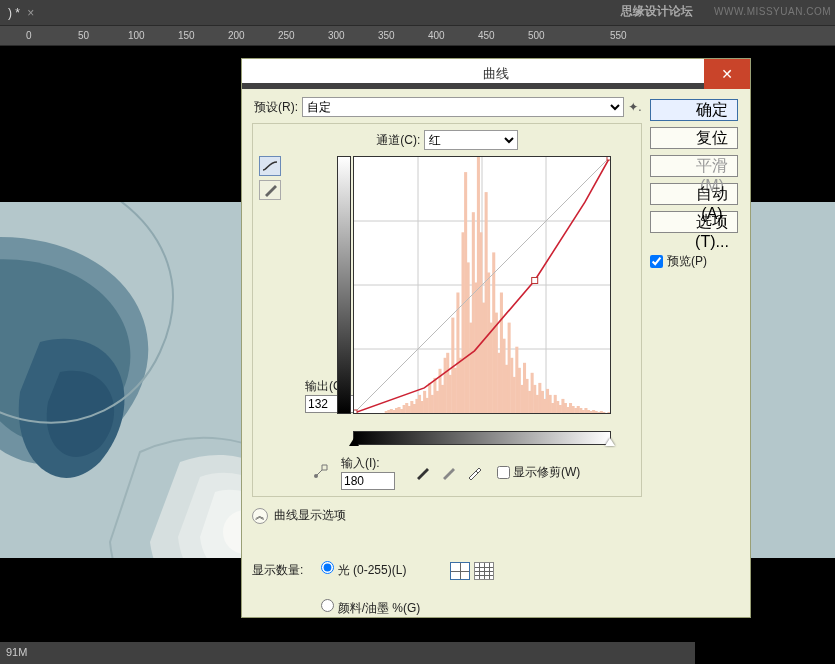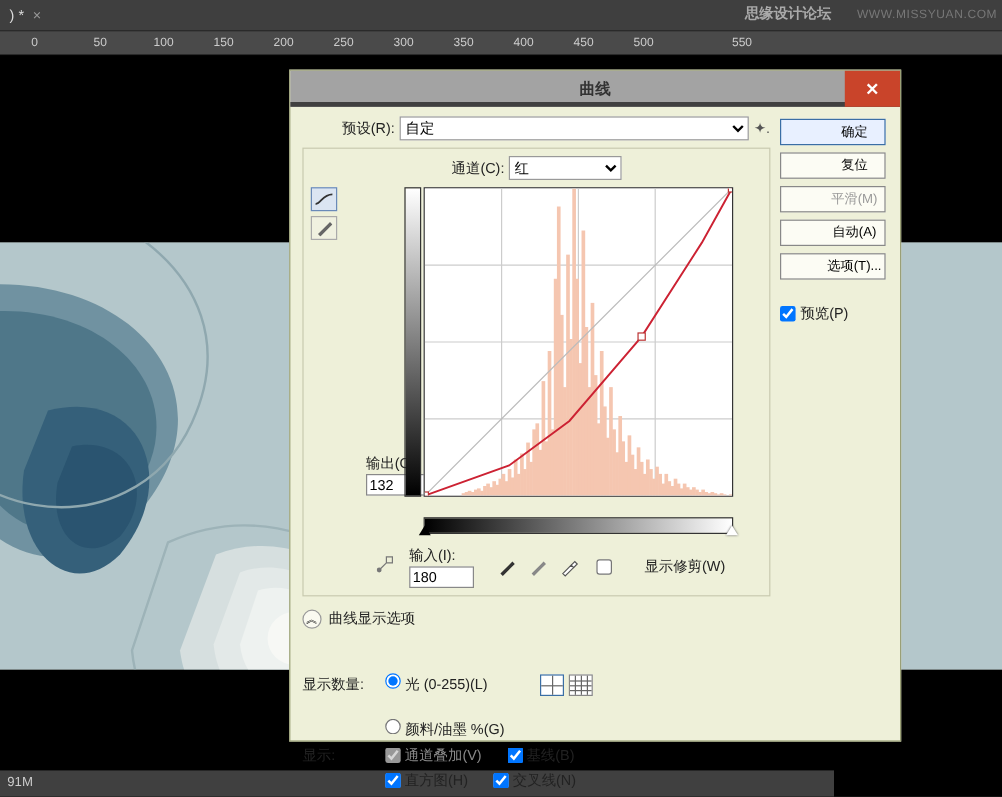--- a/index.html
+++ b/index.html
@@ -17,33 +17,33 @@
   .ruler-h .tick { position:absolute; top:4px; font-size:10px; color:#ccc; }
 
   .canvas-area { position:absolute; top:46px; left:0; width:835px; height:596px; background:#000; }
   .img-strip { position: absolute; top:156px; left:0; width:835px; height:356px; background: #becdd0; overflow:hidden; }
 
   .img-strip svg { width:835px; height:356px; display:block; }
 
   .status-bar { position:absolute; bottom:0; left:0; width:695px; height:22px; background:#404040; color:#ccc; font-size:11px; padding:4px 6px; }
 
   .dialog { position: absolute; top: 58px; left: 241px; width: 510px; height: 560px; background: #eef0d9; border: 1px solid #9aa076; }
-  .dlg-title { height: 30px; background: #a3a3a3; border-bottom:4px solid #404040; text-align:center; line-height:30px; font-size:13px; color:#333; position:relative;font-weight:bold; }
+  .dlg-title { height: 30px; background: #ffffff; border-bottom:6px solid #404040; text-align:center; line-height:30px; font-size:13px; color:#333; position:relative; }
   .dlg-close { position:absolute; right:0; top:0; width:46px; height:30px; background:#c9442a; color:#fff; text-align:center; line-height:30px; font-size:14px; font-family:Arial; }
   .dlg-body { padding: 8px 10px 8px 10px; font-size:12px; color:#222; }
 
   .row { display:flex; align-items:center; margin-bottom:6px; }
-  .lbl { min-width:50px; text-align:right; padding-right:4px;margin-left:31px; }
+  .lbl { min-width:50px; text-align:right; padding-right:4px; }
 
   select { background:#fff; border:1px solid #999; font-size:12px; height:20px; }
   .preset-select { flex:1; margin-right:4px; }
   .gear-icon { width:14px; text-align:center; color:#555; }
 
   .right-btns { position:absolute; right:10px; top:40px; width:90px; }
-  .btn { display:block; width:88px; height:22px; background:#fcfcf4; border:1px solid #888; font-size:11px; margin-bottom:6px; line-height:20px; text-align:center; cursor:pointer;padding-left:36px; }
+  .btn { display:block; width:88px; height:22px; background:#fcfcf4; border:1px solid #888; font-size:16px; margin-bottom:6px; line-height:20px; text-align:center; cursor:pointer;padding-left:36px; }
   .btn.primary { border:1px solid #3a6ea5; background:#e8f0ff; }
   .btn.disabled { color:#999; }
   .preview-row { display:flex; align-items:center; font-size:12px; margin-top:20px; }
   .preview-row input { margin-right:4px; }
 
   .main-left { width:390px; }
 
   .group-frame { border:1px solid #c8caaf; padding:6px 6px 6px 6px; margin-top:2px; position:relative; }
 
   .channel-row { text-align:center; margin-bottom:6px; }
@@ -67,21 +67,21 @@
   
   .out-row { display:flex; align-items:center; margin-top:4px; }
   .out-col { width:64px; font-size:12px; }
   .num-input { width:54px; height:18px; border:1px solid #888; background:#fff; font-size:12px; padding:0 2px; }
 
   .in-row { display:flex; align-items:center; margin-top:4px; }
   .in-row .hand { width:36px; text-align:center; color:#777; font-size:16px; }
   .in-row .in-col { width:64px; }
   .in-row .eyedrops { display:flex; gap:8px; margin-left:8px; }
   .eyed { width:18px; height:18px; display:flex; align-items:center; justify-content:center; }
-  .clip-row { display:flex; align-items:center; margin-left:14px;gap:24px; }
+  .clip-row { display:flex; align-items:center; margin-left:14px; }
   .clip-row input { margin-right:3px; }
 
   .disclosure { display:flex; align-items:center; margin:10px 0 6px 0; }
   .disclosure .chev { width:16px;height:16px;border:1px solid #999;border-radius:50%;display:flex;align-items:center;justify-content:center;margin-right:6px;font-size:10px; background:#fafaf0;}
   
   .show-grid { margin:4px 0 4px 0; }
   .show-grid .label1 { display:inline-block; width:66px;margin-top:32px; }
   .show-grid label { margin-right:10px; }
   .gridicons { display:inline-flex; gap:4px; vertical-align:middle; margin-left:30px; }
   .gridicon { width:20px;height:18px;border:1px solid #888;background:#fff;display:inline-block;position:relative; }
@@ -402,40 +402,18 @@
               <span class="gl" style="top:4px;left:0;height:1px;width:100%"></span>
               <span class="gl" style="top:8px;left:0;height:1px;width:100%"></span>
               <span class="gl" style="top:12px;left:0;height:1px;width:100%"></span>
             </span>
           </span>
           <br>
           <span class="label1"></span>
           <label><input type="radio" name="amt" style=""> <span>颜料/油墨  %(G)</span></label>
         </div>
 
-        <div class="show-opts">
-          <span class="label1">显示:</span>
-          <span class="opts-col">
-            <label>
-                <input type="checkbox" checked="" disabled="" style=""> 
-                <span class="disabled-text">通道叠加(V)</span>
-              </label>
-            <label>
-                <input type="checkbox" checked="" style=""> 
-                <span>基线(B)</span>
-              </label>
-            <br>
-            <label>
-                <input type="checkbox" checked="" style=""> 
-                <span>直方图(H)</span>
-              </label>
-            <label>
-                <input type="checkbox" checked="" style=""> 
-                <span>交叉线(N)</span>
-              </label>
-          </span>
-        </div>
 
       </div>
     </div>
   </div>
 
 </div>
 
 </body></html>

